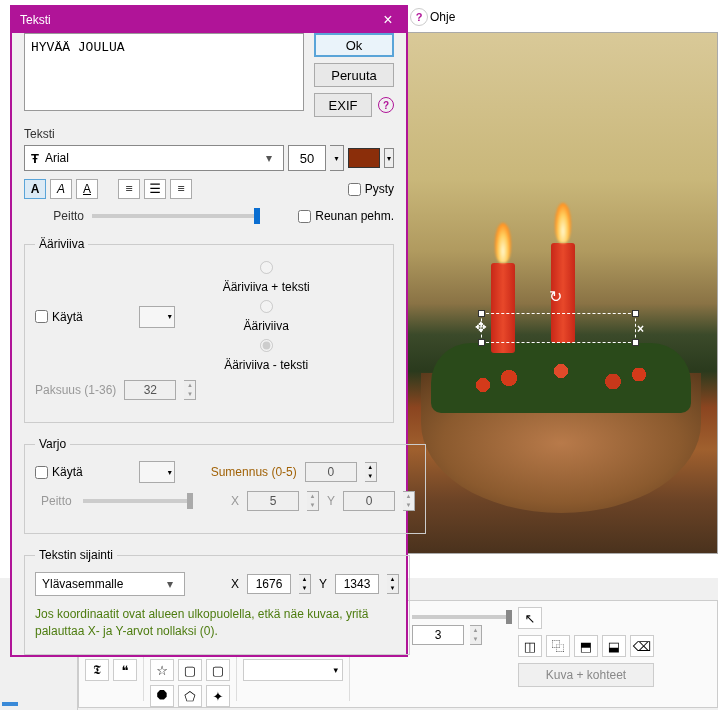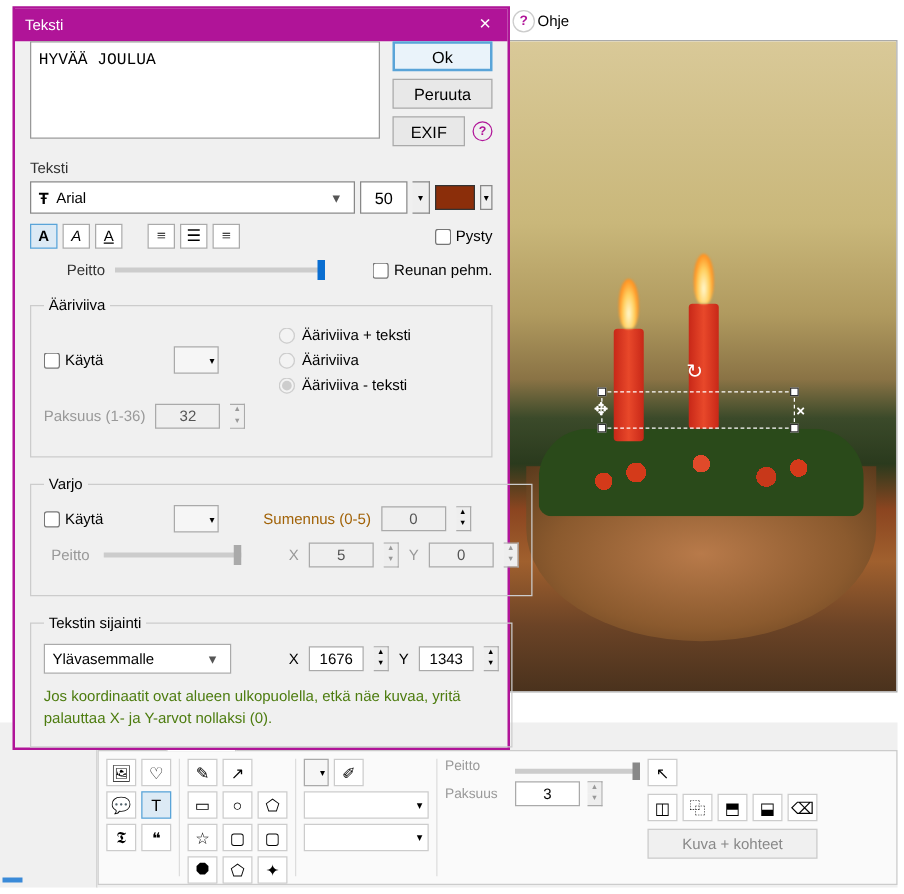--- a/index.html
+++ b/index.html
@@ -39,21 +39,21 @@
 .slider-label { width: 60px; text-align: right; color: #333; padding-left: 20px; }
 .slider { flex: 1; height: 4px; background: #ccc; position: relative; cursor: pointer; margin-right: 30px; }
 .slider-thumb { position: absolute; top: -6px; width: 6px; height: 16px; background: #0a6ed1; }
 
 fieldset { border: 1px solid #ccc; margin-top: 14px; padding: 10px 10px 14px; }
 fieldset legend { padding: 0 4px; font-size: 12px; }
 .fs-row { display: flex; align-items: center; gap: 8px; margin-bottom: 8px; }
 .fs-row.disabled { color: #999; }
 .mini-select { width: 36px; height: 22px; border: 1px solid #aaa; background: #f6f6f6; display: flex; align-items: center; justify-content: flex-end; padding: 0 2px; font-size: 8px; cursor: pointer; }
 .radio-col { display: flex; flex-direction: column; gap: 6px; margin-left: 40px; }
-.radio-row { display: flex; align-items: center; gap: 6px; }
+.radio-row { display: flex; align-items: center; gap: 6px; flex-direction: column; }
 .radio-row input { width: 13px; height: 13px; }
 .num-input { width: 52px; height: 20px; border: 1px solid #aaa; text-align: center; }
 .spinner { width: 12px; height: 20px; border: 1px solid #aaa; border-left: none; display: flex; flex-direction: column; cursor: pointer; }
 .spinner div { flex: 1; font-size: 6px; text-align: center; line-height: 8px; background: #eee; }
 .pos-select { height: 24px; border: 1px solid #aaa; background: #fff; padding: 0 6px; display: flex; align-items: center; width: 150px; }
 .hint { color: #4d7c0f; margin-top: 10px; line-height: 1.4; }
 
 
 .app-bg { position: absolute; left: 0; top: 0; width: 723px; height: 715px; }
 .help-bar { position: absolute; left: 410px; top: 8px; display: flex; gap: 2px; align-items: center; }

